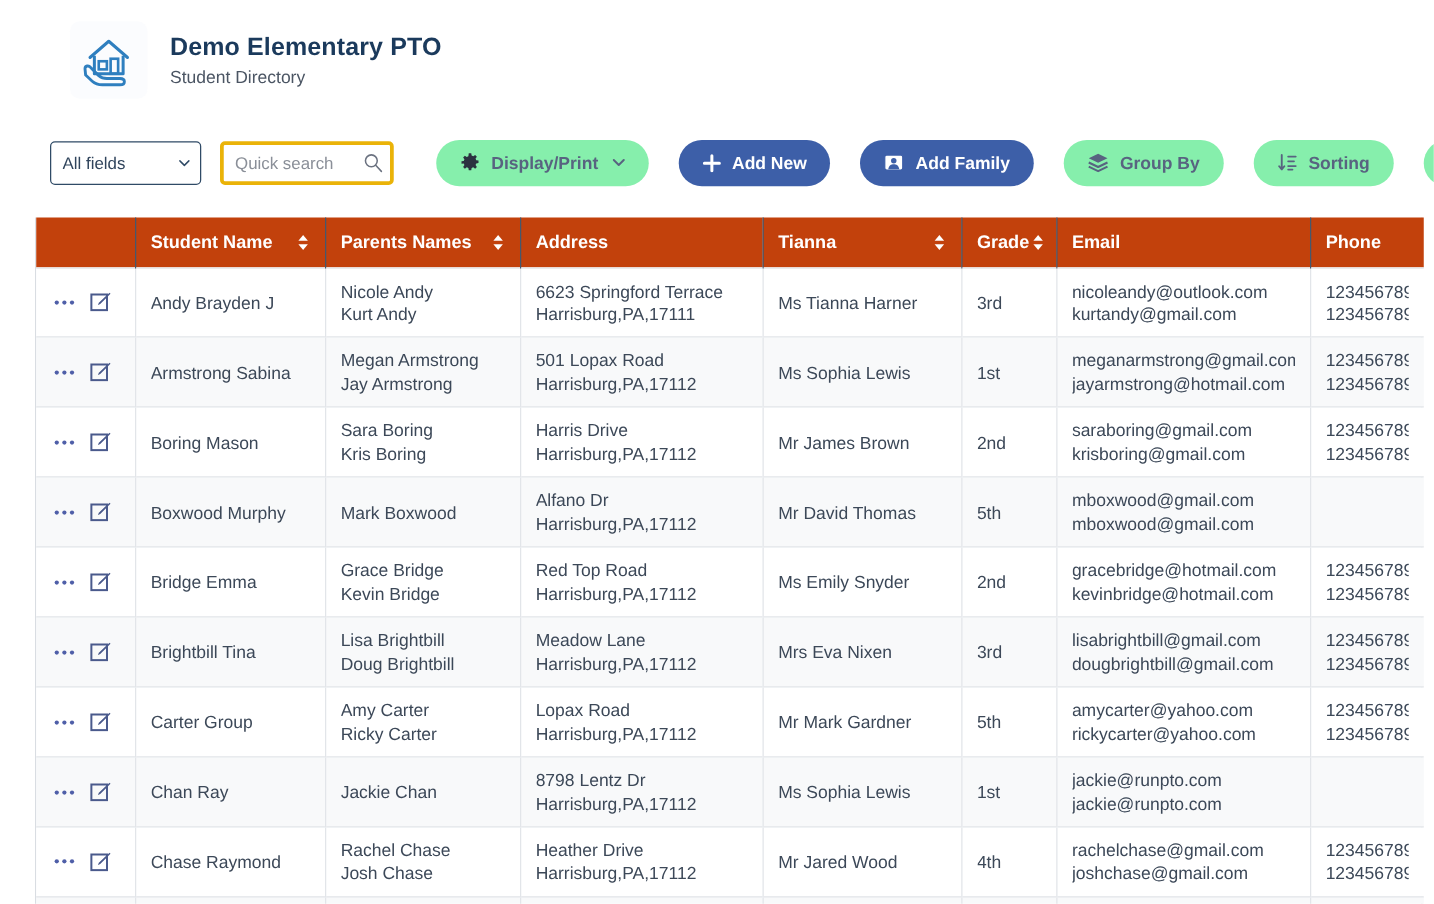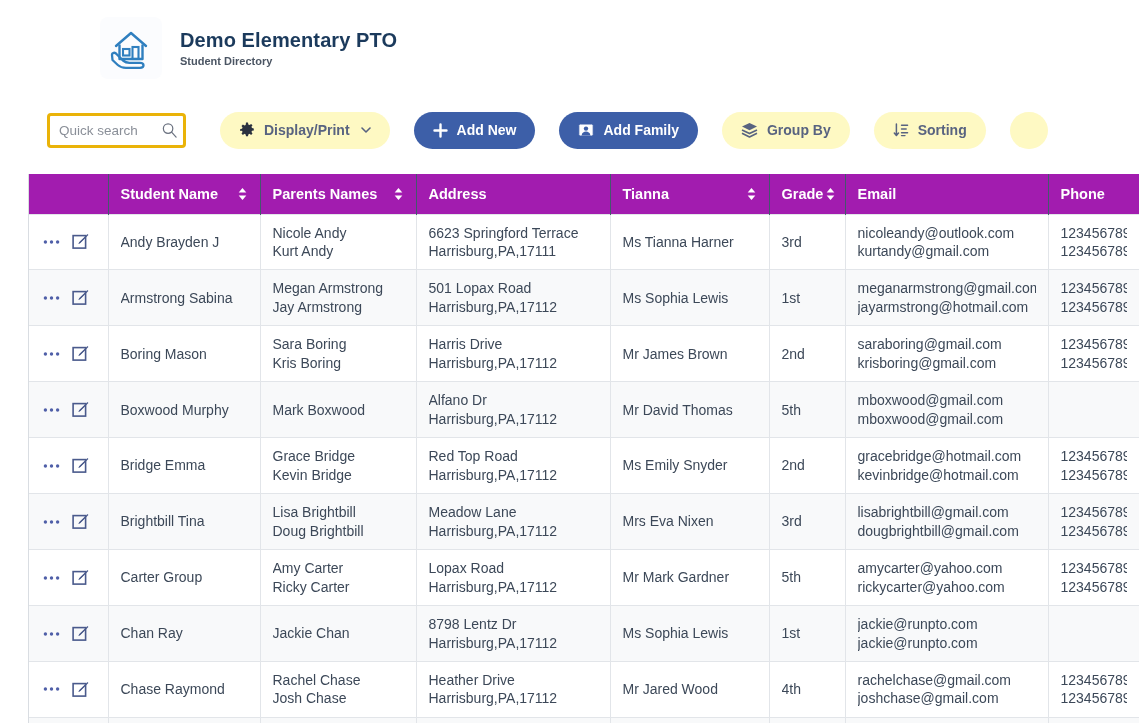--- a/index.html
+++ b/index.html
@@ -10,36 +10,35 @@
     font-family: "Liberation Sans", sans-serif;
     overflow: hidden;
   }
   .page { position: relative; width: 1147px; height: 723px; background:#fff; }
 
   
   .brand {
     display: flex; align-items: center;
     padding: 10px 4px 0 56px;
     height: 86px;
-    margin-left: 44px;
   }
   .brand-logo {
     width: 62px; height: 62px;
     display: flex; align-items: center; justify-content: center;
     flex: 0 0 62px;
     background: #fbfcfe;
     border-radius: 8px;
   }
   .brand-text { margin-left: 18px; }
   .brand-title {
     font-size: 20px; font-weight: bold; color: #1b3a5c;
     letter-spacing: .1px; line-height: 1.25;
   }
   .brand-sub {
-    font-size: 11px; font-weight: bold; color: #4b5563;
+    font-size: 14px; font-weight: normal; color: #4b5563;
     margin-top: 2px; line-height: 1.25;
   }
 
   
   .toolbar {
     display: flex; align-items: center;
     padding-left: 40px; gap: 8px;
     height: 56px;
     margin-top: 16px;
   }
@@ -79,37 +78,37 @@
   }
 
   .btn {
     display: inline-flex; align-items: center; gap: 9px;
     height: 37px; border-radius: 19px;
     padding: 0 19px; border: none;
     font-family: "Liberation Sans", sans-serif;
     font-size: 14px; font-weight: bold;
     cursor: pointer; white-space: nowrap;
   }
-  .btn-light { background: #fef9c3; color: #586380; }
+  .btn-light { background: #86efac; color: #586380; }
   .btn-primary { background: #3d5fa8; color: #ffffff; }
   .tb-gap { width: 8px; flex: 0 0 8px; }
   .tb-gap-lg { width: 18px; flex: 0 0 18px; }
   .btn .ico { display: inline-flex; align-items: center; }
   .caret-sm { margin-left: 2px; }
 
   
   .table-wrap {
     margin: 16px 0 0 28px;
     width: 1110px;
     border: 1px solid #d9dde2;
     border-top: none;
   }
   table { border-collapse: collapse; width: 1110px; table-layout: fixed; }
   thead th {
-    background: #a21caf;
+    background: #c2410c;
     color: #ffffff;
     font-size: 14.5px; font-weight: bold;
     text-align: left;
     height: 40px;
     padding: 0 12px;
     border-right: 1px solid #44586d;
     vertical-align: middle;
     white-space: nowrap;
   }
   thead th:last-child { border-right: none; margin-left: 20px; }
@@ -162,20 +161,28 @@
       </svg>
     </div>
     <div class="brand-text">
       <div class="brand-title">Demo Elementary PTO</div>
       <div class="brand-sub">Student Directory</div>
     </div>
   </div>
 
   <div class="toolbar">
 
+    <div class="select-wrap">
+      <select class="field-select">
+        <option>All fields</option>
+      </select>
+      <svg class="select-caret" viewBox="0 0 10 10">
+        <path d="M1 3 L5 7 L9 3" fill="none" stroke="#2f4a66" stroke-width="1.3" stroke-linecap="round" stroke-linejoin="round"></path>
+      </svg>
+    </div>
 
     <div class="search-wrap">
       <input class="quick-search" type="text" placeholder="Quick search" style="">
       <svg class="search-glass" viewBox="0 0 18 18">
         <circle cx="7.5" cy="7" r="5" fill="none" stroke="#6b7280" stroke-width="1.3"></circle>
         <path d="M11.2 10.8 L16 16" stroke="#6b7280" stroke-width="1.3" stroke-linecap="round"></path>
       </svg>
     </div>
 
     <div class="tb-gap-lg"></div>

